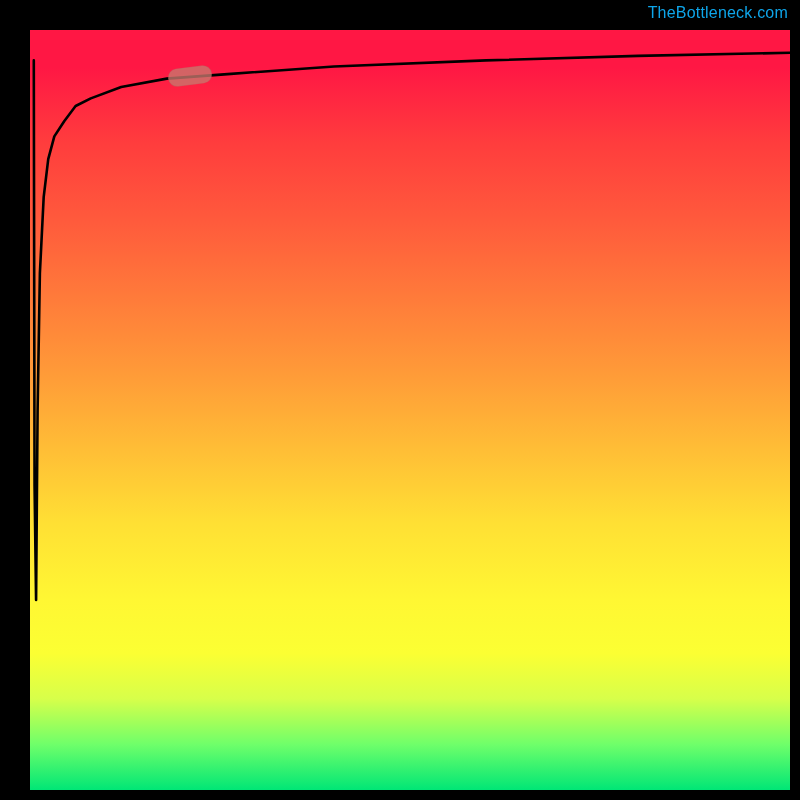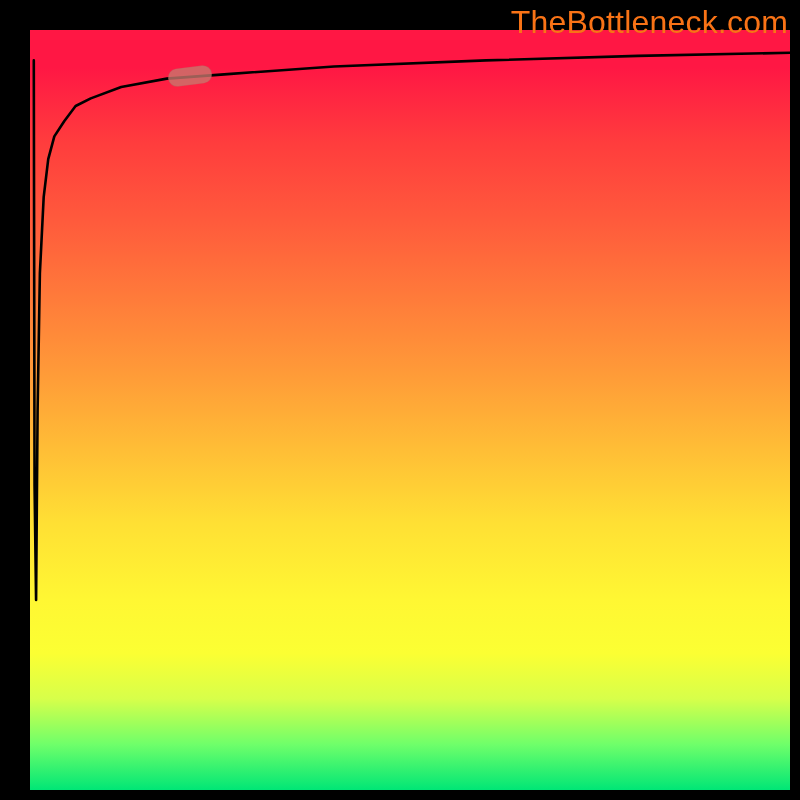--- a/index.html
+++ b/index.html
@@ -38,22 +38,22 @@
       #fbff33 82%,
       #d7ff4a 88%,
       #6fff6a 94%,
       #00e676 100%
     );
   }
   .watermark {
     position: absolute;
     top: 4px;
     right: 12px;
-    color: #f97316;
-    font-size: 32px;
+    color: #0ea5e9;
+    font-size: 16px;
     font-weight: 500;
     letter-spacing: 0.2px;
     
     text-shadow: 0 0 0.5px rgba(0,0,0,0.2);
     margin-left: 16px;
   }
   svg.curve {
     position: absolute;
     left: 30px;
     top: 30px;

